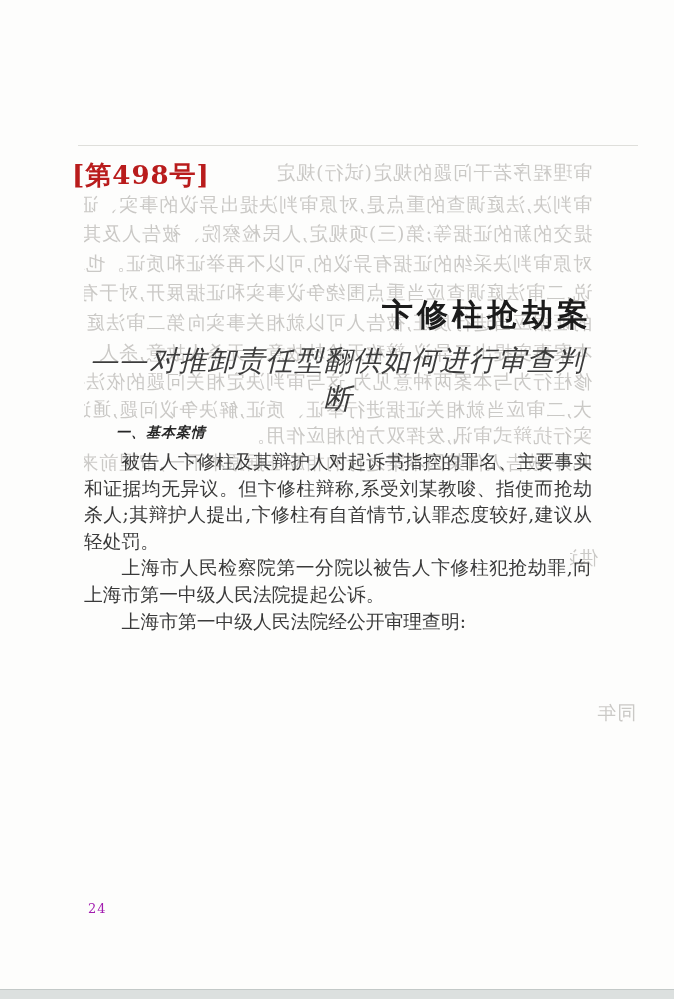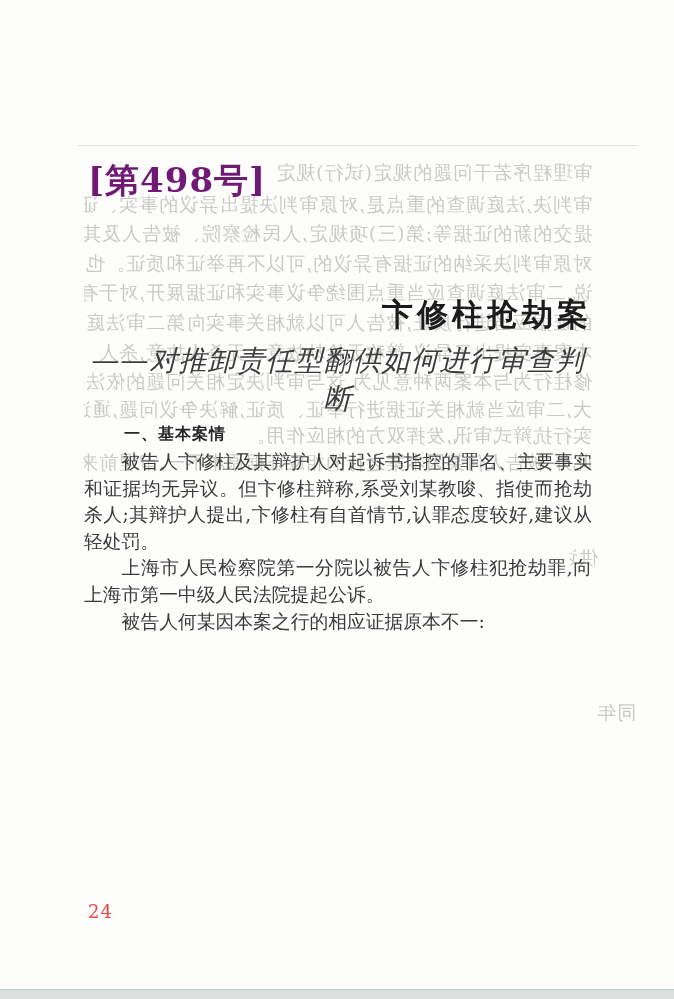--- a/index.html
+++ b/index.html
@@ -35,56 +35,57 @@
     opacity:0.55;
     filter:blur(0.6px);
     font-size:19px;
     letter-spacing:1px;
     white-space:nowrap;
     overflow:hidden;
   }
   
   .content{position:absolute;inset:0;z-index:2;}
   .case-number{
-    position:absolute;left:88px;top:158px;
-    font-size:34px;font-weight:bold;color:#701a75;
+    position:absolute;left:72px;top:158px;
+    font-size:26px;font-weight:bold;color:#b91c1c;
     letter-spacing:1px;
   }
   .title-block{
     position:absolute;left:84px;top:296px;width:508px;
     text-align:center;
   }
   .case-title{
     font-size:31px;font-weight:bold;color:#1b1b1b;
     letter-spacing:4px;line-height:36px;text-align:right;
   }
   .case-subtitle{
     margin-top:10px;
     font-size:28px;color:#3c3c3c;
     font-style:italic;
     letter-spacing:1px;
   }
   .section-heading{
-    position:absolute;left:124px;top:424px;
+    position:absolute;left:116px;top:424px;
     font-family:"DejaVu Sans","Liberation Sans",sans-serif;
-    font-size:16px;font-weight:bold;color:#262626;
+    font-size:14px;font-weight:bold;color:#262626;
     letter-spacing:1px;
+    font-style:italic;
   }
   .body-text{
     position:absolute;left:84px;top:449px;width:508px;
     font-size:18.8px;line-height:26.6px;color:#3a3a3a;
     text-align:justify;
   }
   .body-text p{
     margin:0;padding:0;
     text-indent:2em;
   }
   .page-number{
     position:absolute;left:88px;top:901px;
-    font-size:18px;color:#ef4444;letter-spacing:1px;
+    font-size:13px;color:#a21caf;letter-spacing:1px;
   }
 </style>
 </head>
 <body>
 
 <div class="page">
 
   <div class="ghost-layer" id="ghost-layer">
       <div class="ghost-line" style="top: 160px; left: 210px; width: 382px;">审理程序若干问题的规定(试行)规定</div>
       <div class="ghost-line" style="top: 192px; left: 84px; width: 508px;">审判决,法庭调查的重点是,对原审判决提出异议的事实、证据以及</div>
@@ -109,20 +110,20 @@
     <div class="title-block">
       <div class="case-title">卞修柱抢劫案</div>
       <div class="case-subtitle">——对推卸责任型翻供如何进行审查判断</div>
     </div>
 
     <div class="section-heading">一、基本案情</div>
 
     <div class="body-text" id="paragraphs">
         <p>被告人卞修柱及其辩护人对起诉书指控的罪名、主要事实和证据均无异议。但卞修柱辩称,系受刘某教唆、指使而抢劫杀人;其辩护人提出,卞修柱有自首情节,认罪态度较好,建议从轻处罚。</p>
         <p>上海市人民检察院第一分院以被告人卞修柱犯抢劫罪,向上海市第一中级人民法院提起公诉。</p>
-        <p>被告人何某因本案之行的相应证据原本不一:</p>
+        <p>上海市第一中级人民法院经公开审理查明:</p>
       </div>
 
     <div class="page-number">24</div>
   </div>
 
   <div class="bottom-edge"></div>
 </div>
 
 </body></html>

